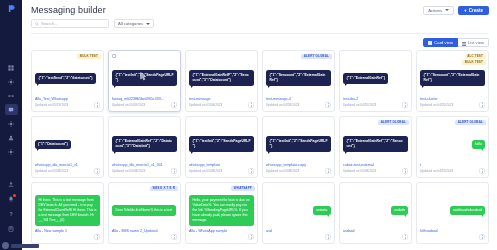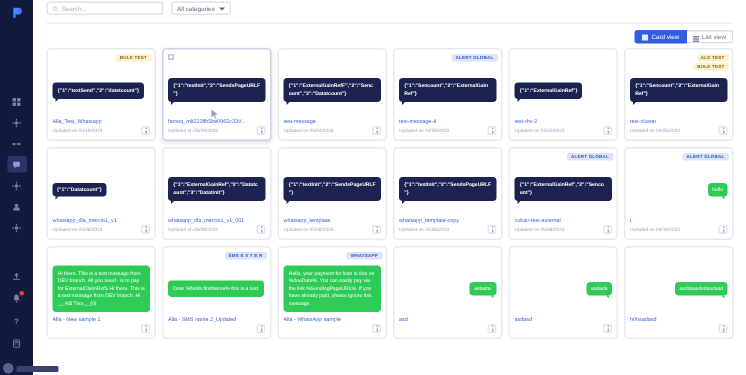--- a/index.html
+++ b/index.html
@@ -299,20 +299,33 @@
         </div>
       </div>
     <div class="user-row">
       <div class="avatar"></div>
       <div class="user-name"></div>
     </div>
   </div>
 
   <div class="main">
 
+    <div class="topbar">
+      <div class="page-title">Messaging builder</div>
+      <div class="topbar-right">
+        <div class="btn-actions">
+          <span>Actions</span>
+          <span class="caret"></span>
+        </div>
+        <div class="btn-create">
+          <span>+</span>
+          <span>Create</span>
+        </div>
+      </div>
+    </div>
 
     <div class="filterbar">
       <div class="search-box">
         <svg width="4" height="4" viewBox="0 0 16 16">
           <circle cx="6.5" cy="6.5" r="4.5" fill="none" stroke="#a8adc0" stroke-width="1.8"></circle>
           <line x1="10" y1="10" x2="14.5" y2="14.5" stroke="#a8adc0" stroke-width="1.8"></line>
         </svg>
         <span class="search-ph">Search...</span>
       </div>
       <div class="cat-select">

